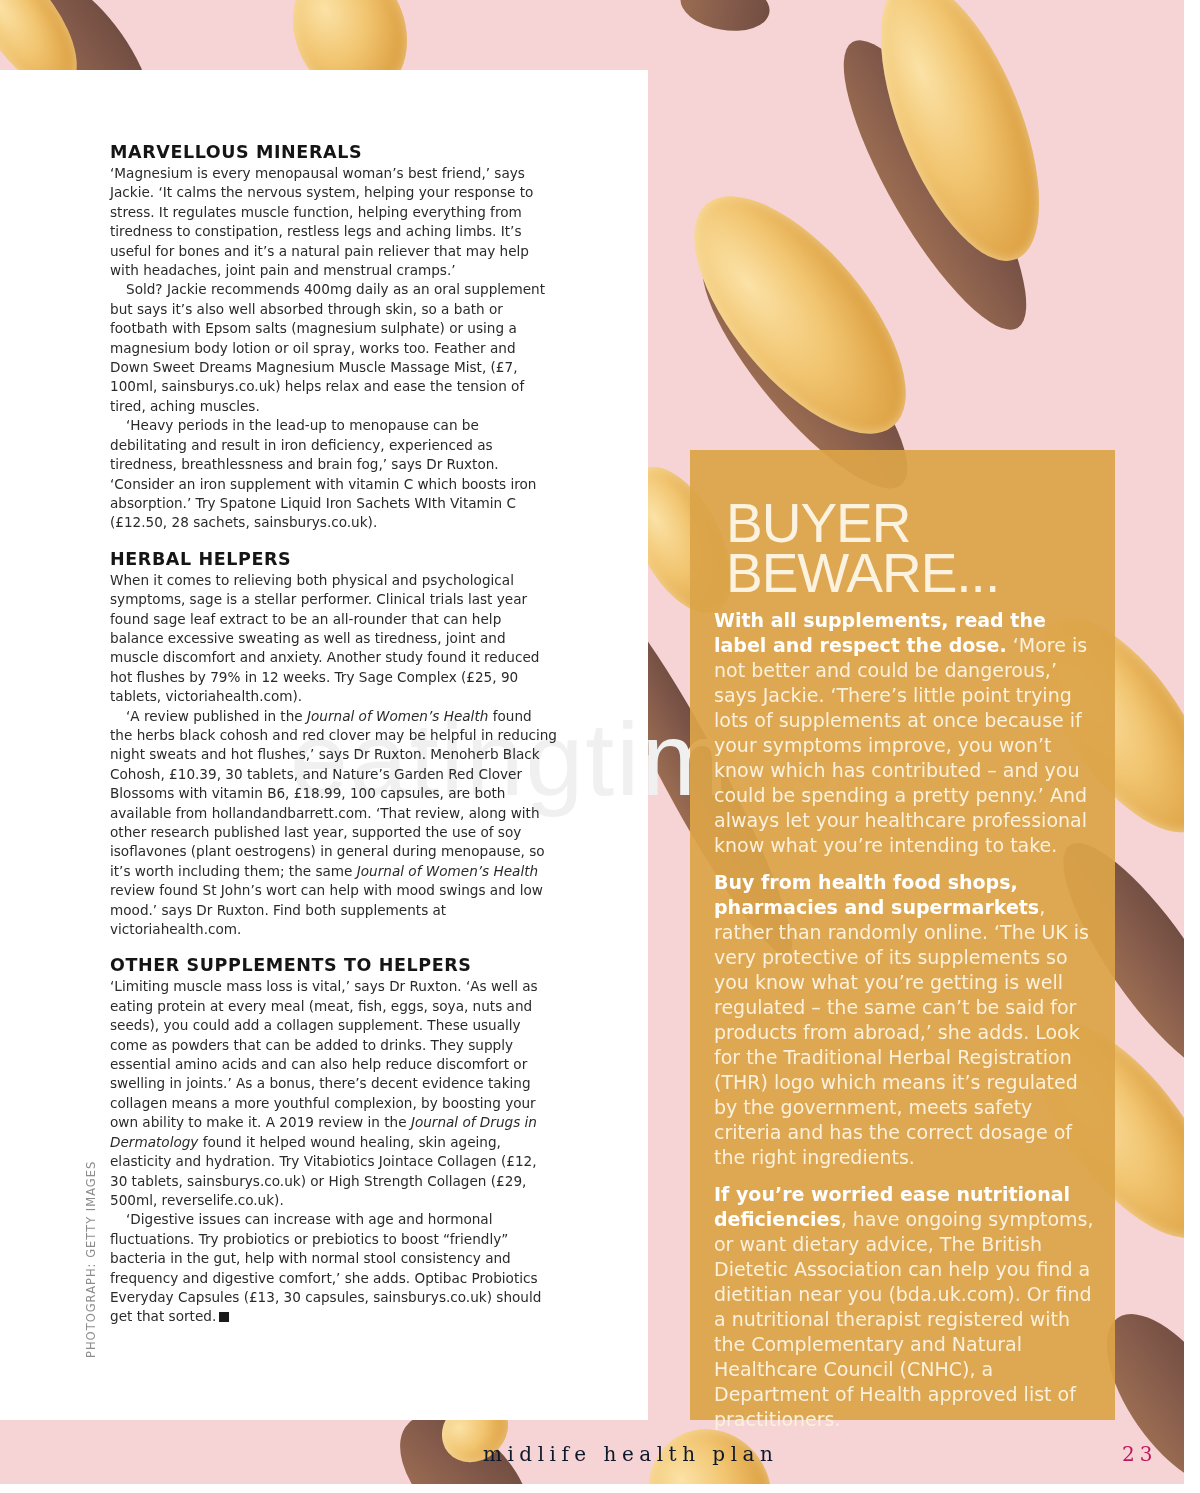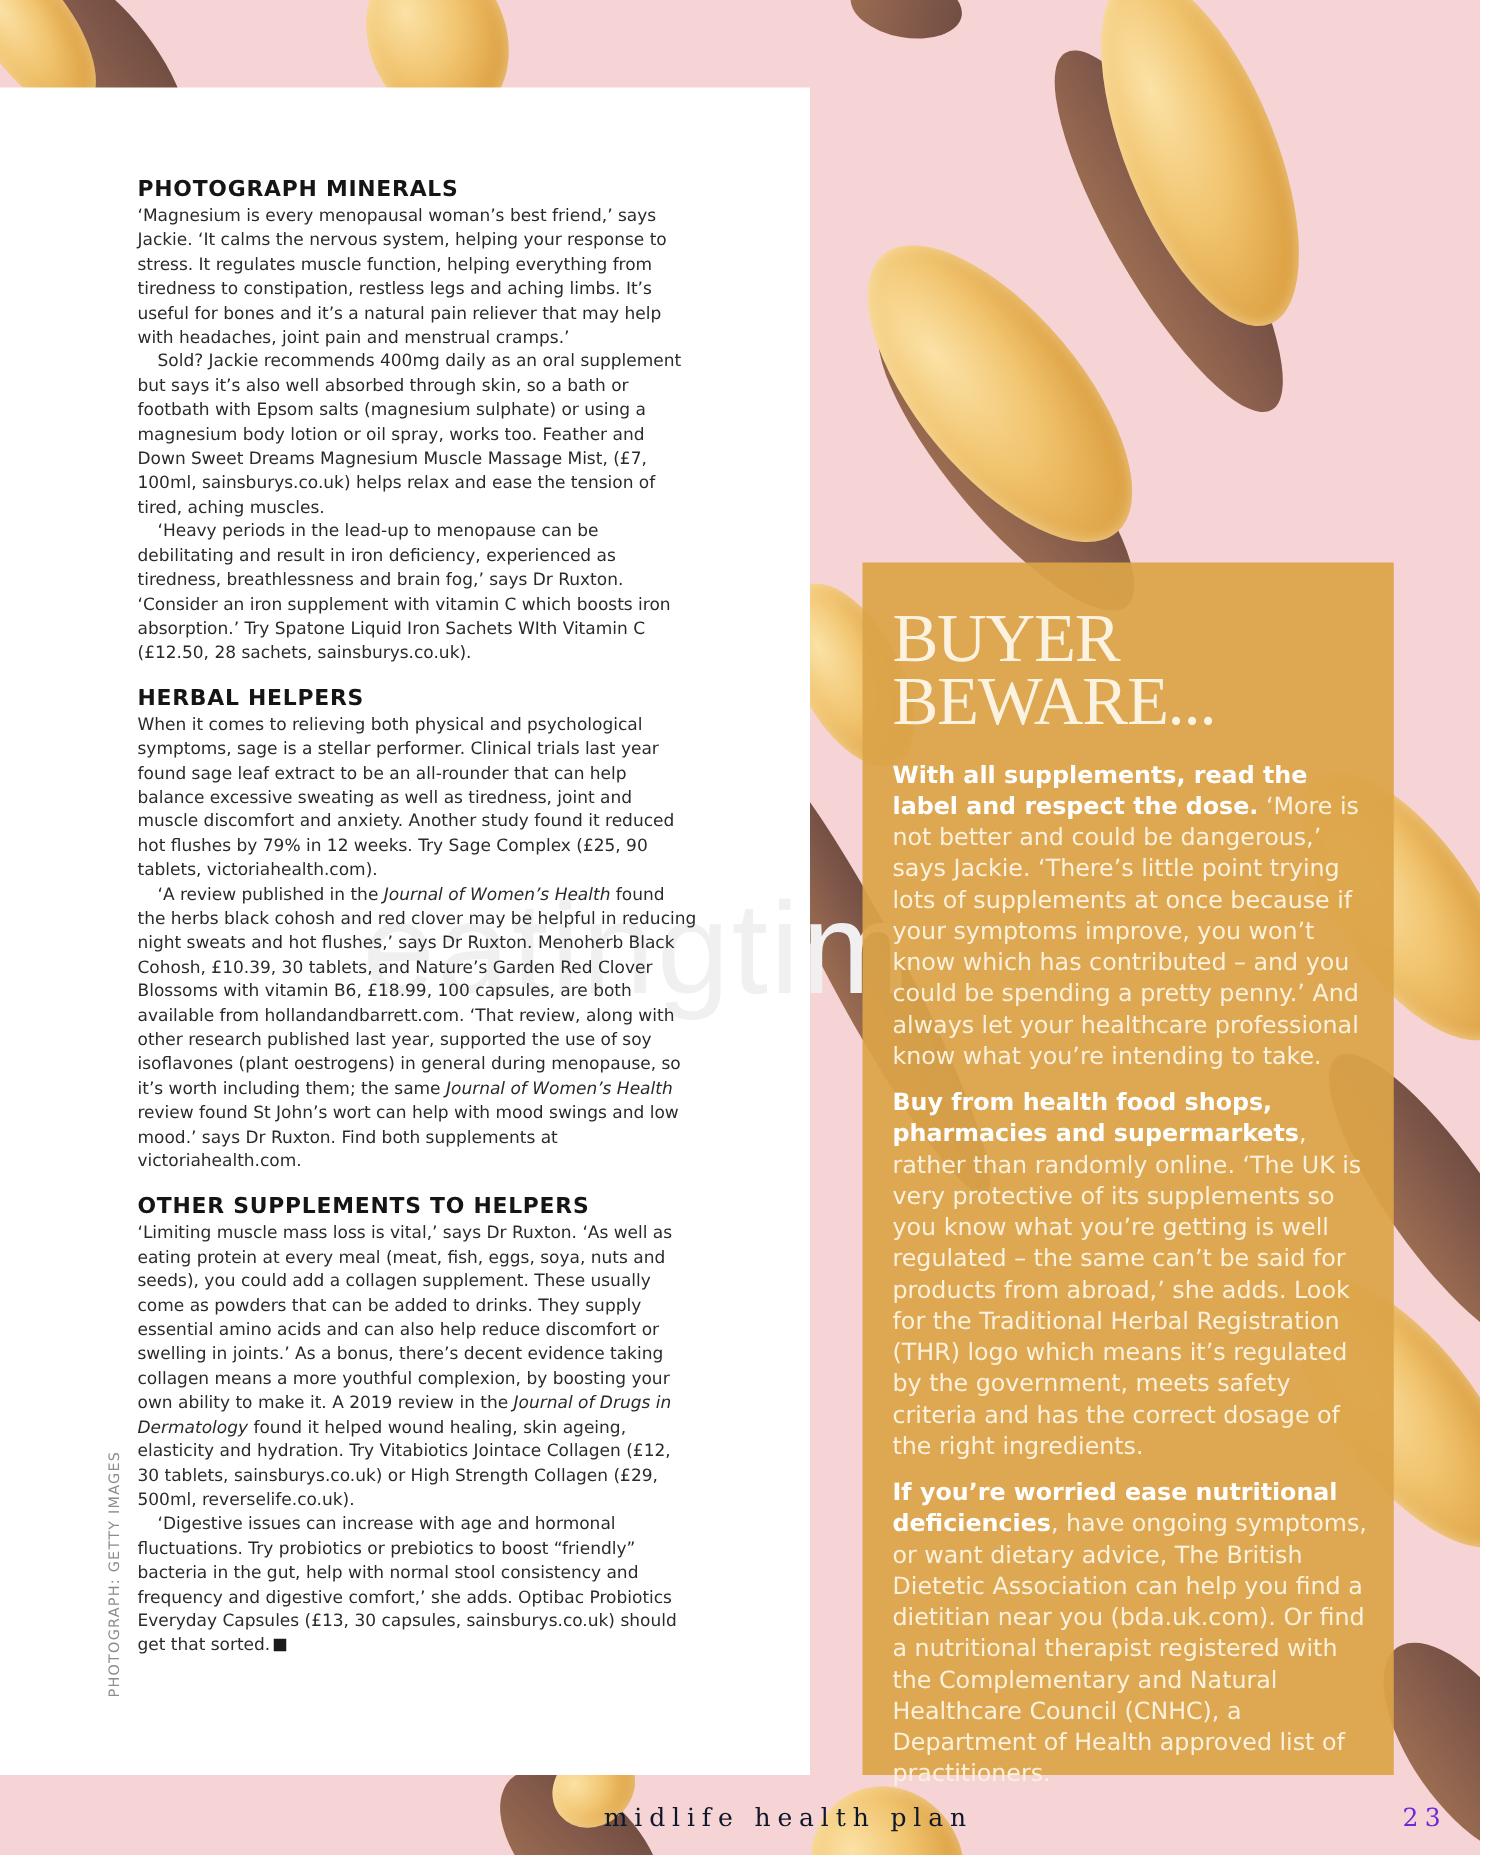--- a/index.html
+++ b/index.html
@@ -53,39 +53,39 @@
     position: absolute; left: 84px; top: 1358px; transform-origin: left top;
     transform: rotate(-90deg);
     font-size: 11.5px; letter-spacing: 1px; color: #8c8c8c; white-space: nowrap;
     font-family: "DejaVu Sans", sans-serif;
   }
   .box {
     position: absolute; left: 690px; top: 450px; width: 425px; height: 970px;
     background: rgba(220, 164, 72, 0.93);
   }
   .box-title {
-    position: absolute; left: 24px; top: 36px; margin: 0;
-    font-family: Liberation Serif, serif; font-weight: normal;
+    position: absolute; left: 24px; top: 36px; margin: 12px;
+    font-family: Liberation Sans, sans-serif; font-weight: normal;
     font-size: 55px; line-height: 50px; color: #fbf3e0; letter-spacing: -1px;
   }
   .box-body {
     position: absolute; left: 24px; top: 158px; width: 386px;
     font-family: "DejaVu Sans", sans-serif; font-size: 19px; line-height: 25px;
     color: #fbf1dc;
   }
   .box-body p { margin: 0 0 12px 0; }
   .box-body b { font-weight: bold; color: #ffffff; }
   .footer-title {
     position: absolute; left: 483px; top: 1442px;
     font-family: "DejaVu Serif", serif; font-size: 20px; letter-spacing: 5.5px;
     color: #0f172a; white-space: nowrap;
   }
   .footer-page {
     position: absolute; left: 1122px; top: 1442px;
-    font-family: "DejaVu Serif", serif; font-size: 20px; letter-spacing: 5px; color: #6d28d9;
+    font-family: "DejaVu Serif", serif; font-size: 20px; letter-spacing: 5px; color: #be185d;
   }
 </style>
 </head>
 <body>
 
 <div class="page">
 
   <div class="shadow" style="left:40px;top:-40px;width:90px;height:200px;transform:rotate(-35deg);"></div>
   <div class="capsule" style="left:-10px;top:-50px;width:70px;height:150px;transform:rotate(-35deg);"></div>
   <div class="capsule" style="left:295px;top:-40px;width:110px;height:140px;transform:rotate(-20deg);"></div>
@@ -104,21 +104,21 @@
   <div class="shadow" style="left:660px;top:560px;width:60px;height:420px;transform:rotate(-28deg);"></div>
   <div class="capsule" style="left:640px;top:460px;width:80px;height:160px;transform:rotate(-28deg);"></div>
 
   <div class="panel"></div>
 
   <div class="watermark">eatingtimes</div>
 
   <div class="col">
 
     <div class="section">
-      <h2>PHOTOGRAPH MINERALS</h2>
+      <h2>MARVELLOUS MINERALS</h2>
       <p>‘Magnesium is every menopausal woman’s best friend,’ says Jackie. ‘It calms the nervous system, helping your response to stress. It regulates muscle function, helping everything from tiredness to constipation, restless legs and aching limbs. It’s useful for bones and it’s a natural pain reliever that may help with headaches, joint pain and menstrual cramps.’</p>
       <p class="indent">Sold? Jackie recommends 400mg daily as an oral supplement but says it’s also well absorbed through skin, so a bath or footbath with Epsom salts (magnesium sulphate) or using a magnesium body lotion or oil spray, works too. Feather and Down Sweet Dreams Magnesium Muscle Massage Mist, (£7, 100ml, sainsburys.co.uk) helps relax and ease the tension of tired, aching muscles.</p>
       <p class="indent">‘Heavy periods in the lead-up to menopause can be debilitating and result in iron deficiency, experienced as tiredness, breathlessness and brain fog,’ says Dr Ruxton. ‘Consider an iron supplement with vitamin C which boosts iron absorption.’ Try Spatone Liquid Iron Sachets WIth Vitamin C (£12.50, 28 sachets, sainsburys.co.uk).</p>
     </div>
 
     <div class="section">
       <h2>HERBAL HELPERS</h2>
       <p>When it comes to relieving both physical and psychological symptoms, sage is a stellar performer. Clinical trials last year found sage leaf extract to be an all-rounder that can help balance excessive sweating as well as tiredness, joint and muscle discomfort and anxiety. Another study found it reduced hot flushes by 79% in 12 weeks. Try Sage Complex (£25, 90 tablets, victoriahealth.com).</p>
       <p class="indent"><span>‘A review published in the </span><i>Journal of Women’s Health</i><span> found the herbs black cohosh and red clover may be helpful in reducing night sweats and hot flushes,’ says Dr Ruxton. Menoherb Black Cohosh, £10.39, 30 tablets, and Nature’s Garden Red Clover Blossoms with vitamin B6, £18.99, 100 capsules, are both available from hollandandbarrett.com. ‘That review, along with other research published last year, supported the use of soy isoflavones (plant oestrogens) in general during menopause, so it’s worth including them; the same </span><i>Journal of Women’s Health</i><span> review found St John’s wort can help with mood swings and low mood.’ says Dr Ruxton. Find both supplements at victoriahealth.com.</span></p>
     </div>

